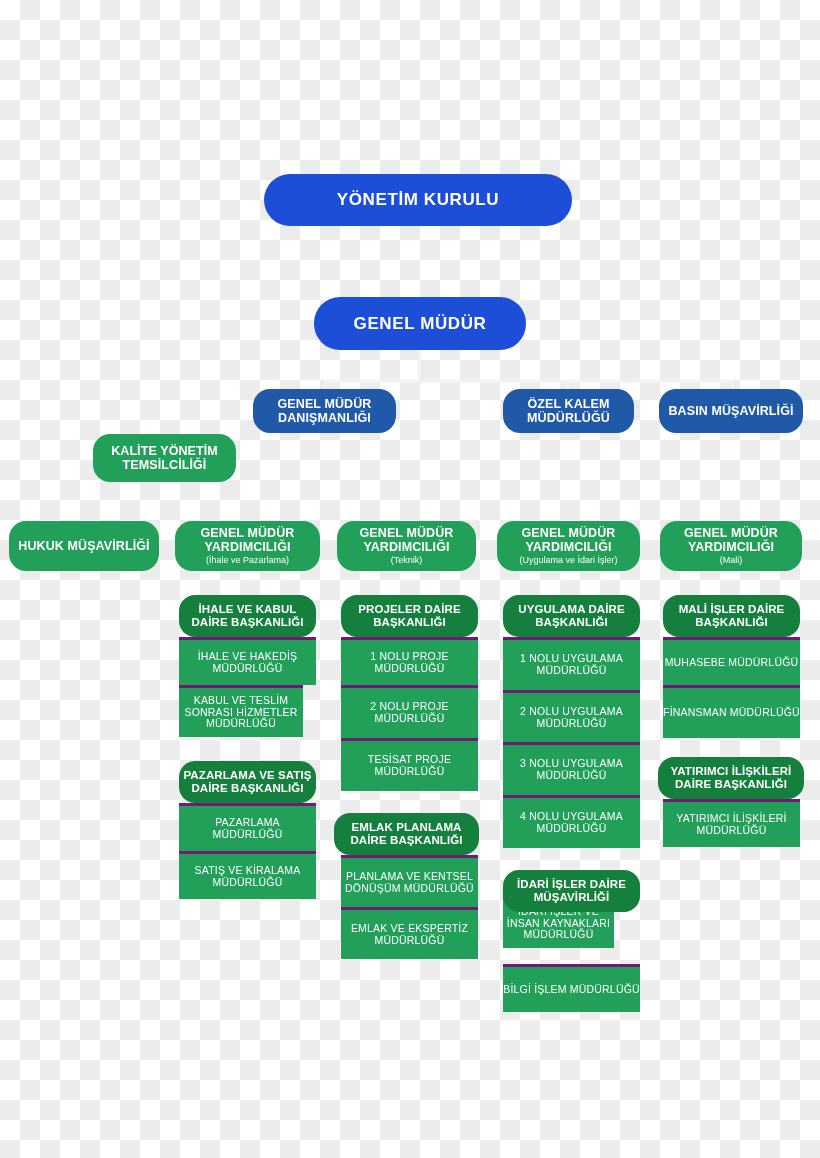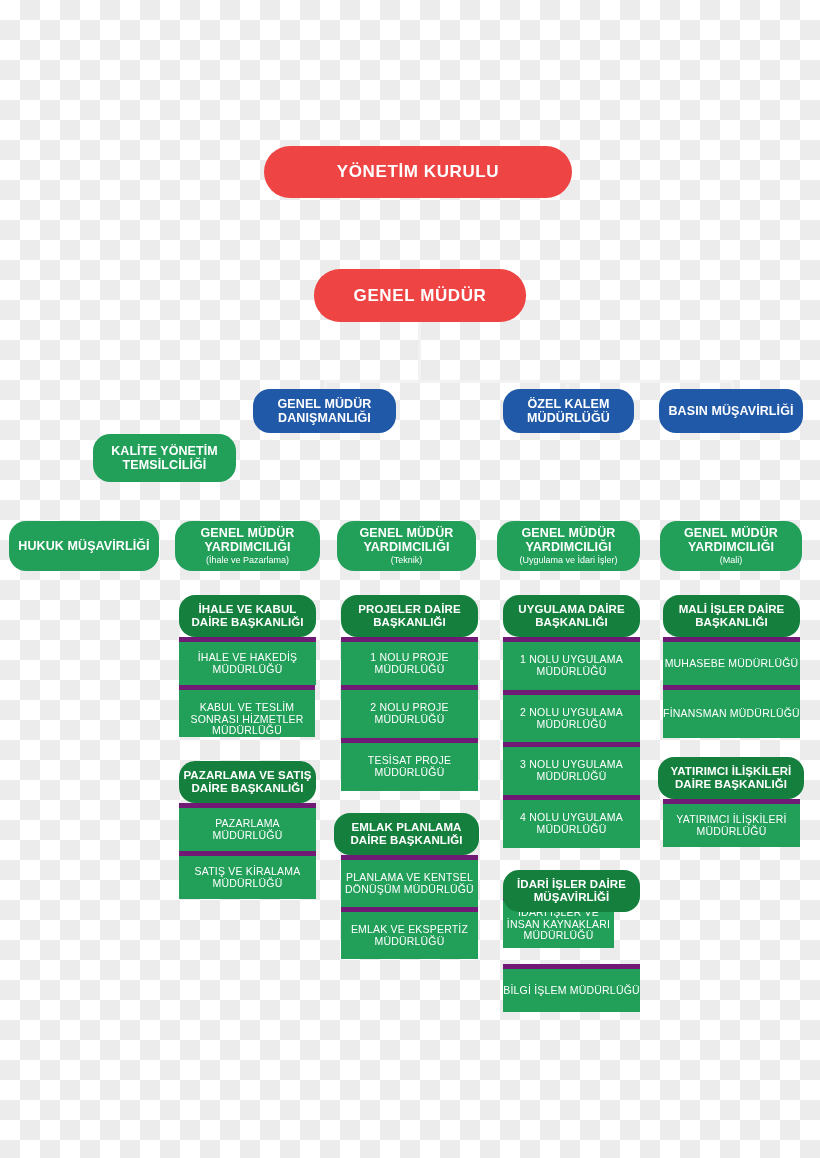--- a/index.html
+++ b/index.html
@@ -30,25 +30,26 @@
     align-items: center;
     justify-content: center;
     text-align: center;
     color: #ffffff;
     line-height: 1.12;
     letter-spacing: 0.1px;
   }
 
   
   .lvl-red {
-    background: #ef4444;
+    background: #1d4ed8;
     border-radius: 26px;
     font-weight: bold;
     font-size: 17px;
     letter-spacing: 0.6px;
+    margin-top: 28px;
   }
 
   .lvl-blue {
     background: #2059a8;
     border-radius: 17px;
     font-weight: bold;
     font-size: 12.5px;
     letter-spacing: 0.1px;
   }
 
@@ -65,21 +66,21 @@
     border-radius: 16px;
     font-weight: bold;
     font-size: 11.5px;
     z-index: 3;
   }
 
   .lvl-unit {
     background: #22a05a;
     font-weight: normal;
     font-size: 10.5px;
-    border-top: 5px solid #701a75;
+    border-top: 3px solid #701a75;
     z-index: 1;
     letter-spacing: 0.2px;
   }
 
   .sub {
     font-weight: normal;
     font-size: 9px;
     letter-spacing: 0;
     margin-top: 1px;
   }
@@ -149,21 +150,21 @@
     <span>GENEL MÜDÜR YARDIMCILIĞI</span>
     <span class="sub">(Mali)</span>
   </div>
 
   <div class="node lvl-dept" style="left:179px; top:595px; width:137px; height:42px;">
     <span>İHALE VE KABUL DAİRE BAŞKANLIĞI</span>
   </div>
   <div class="node lvl-unit" style="left:179px; top:637px; width:137px; height:48px;">
     <span>İHALE VE HAKEDİŞ MÜDÜRLÜĞÜ</span>
   </div>
-  <div class="node lvl-unit" style="left:179px; top:685px; width:136px; height:52px;justify-content:flex-end;">
+  <div class="node lvl-unit" style="left:179px; top:685px; width:124px; height:52px;">
     <span>KABUL VE TESLİM SONRASI HİZMETLER MÜDÜRLÜĞÜ</span>
   </div>
 
   <div class="node lvl-dept" style="left:179px; top:761px; width:137px; height:42px;">
     <span>PAZARLAMA VE SATIŞ DAİRE BAŞKANLIĞI</span>
   </div>
   <div class="node lvl-unit" style="left:179px; top:803px; width:137px; height:48px;">
     <span>PAZARLAMA MÜDÜRLÜĞÜ</span>
   </div>
   <div class="node lvl-unit" style="left:179px; top:851px; width:137px; height:48px;">

